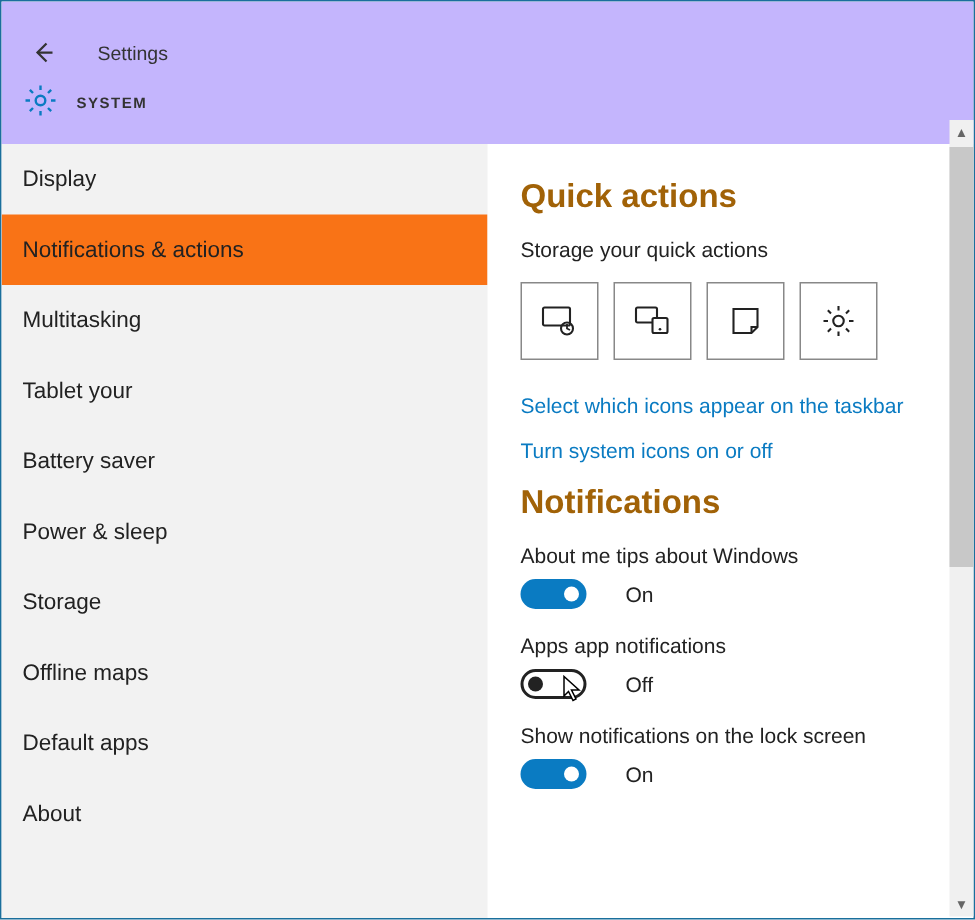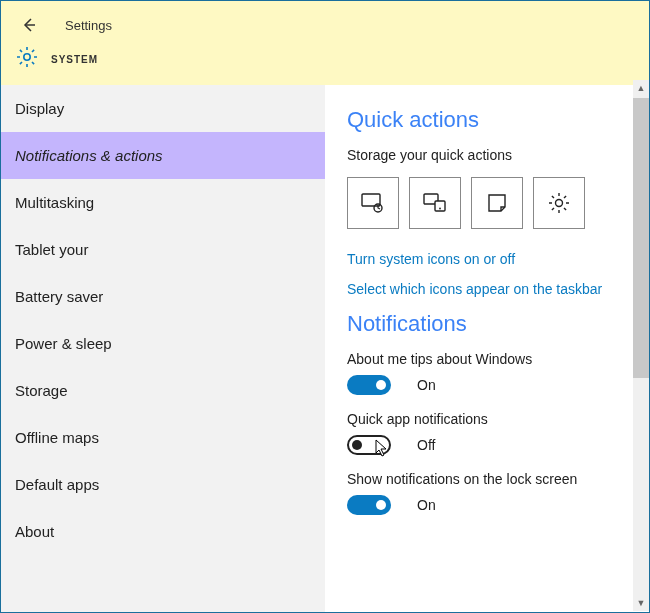--- a/index.html
+++ b/index.html
@@ -1,29 +1,29 @@
 <!DOCTYPE html>
 <html><head>
 <meta charset="utf-8">
 <style>
 * { box-sizing: border-box; margin: 0; padding: 0; }
 body { font-family: "Segoe UI", Arial, sans-serif; background: #fff; width: 650px; height: 613px; overflow: hidden; border: 1px solid #1a6f9c; }
-.header { background: #fef9c3; padding: 10px 0 12px 0; }
+.header { background: #c4b5fd; padding: 20px 0 12px 0; }
 .titlebar { display: flex; align-items: center; padding: 0 16px; height: 28px; }
 .back-arrow { width: 24px; height: 24px; display: flex; align-items: center; justify-content: center; cursor: pointer; }
 .title-text { font-size: 13px; margin-left: 24px; color: #333; }
 .system-row { display: flex; align-items: center; padding: 6px 14px 0 14px; }
 .gear { margin-right: 12px; }
 .system-label { font-size: 10px; font-weight: 600; letter-spacing: 1px; color: #333; }
 .main { display: flex; height: calc(613px - 80px); }
 .sidebar { width: 324px; background: #f2f2f2; overflow: hidden; }
 .sidebar-item { padding: 15px 14px; font-size: 15px; color: #222; cursor: pointer; }
-.sidebar-item.selected { background: #c4b5fd; font-style: italic; }
+.sidebar-item.selected { background: #f97316; }
 .content { flex: 1; padding: 22px 22px 0 22px; overflow: hidden; position: relative; }
-.section-title { font-size: 22px; font-weight: 400; color: #3b82f6; margin-bottom: 14px; }
+.section-title { font-size: 22px; font-weight: 700; color: #a16207; margin-bottom: 14px; }
 .section-sub { font-size: 14px; color: #222; margin-bottom: 14px; }
 .quick-grid { display: flex; gap: 10px; margin-bottom: 22px; }
 .quick-tile { width: 52px; height: 52px; border: 1px solid #888; display: flex; align-items: center; justify-content: center; cursor: pointer; }
 .link { color: #0a7bc2; font-size: 14px; margin-bottom: 14px; display: block; cursor: pointer; }
 .toggle-row { margin-bottom: 16px; }
 .toggle-label { font-size: 14px; color: #222; margin-bottom: 8px; }
 .toggle-wrap { display: flex; align-items: center; gap: 26px; }
 .toggle { width: 44px; height: 20px; border-radius: 10px; position: relative; cursor: pointer; }
 .toggle.on { background: #0a7bc2; }
 .toggle.off { background: #fff; border: 2px solid #222; }
@@ -102,37 +102,37 @@
       </div>
       <div class="quick-tile">
         <svg width="24" height="24" viewBox="0 0 24 24">
             <g fill="none" stroke="#222" stroke-width="1.4">
               <circle cx="12" cy="12" r="3.5"></circle>
               <path d="M12 2v3M12 19v3M2 12h3M19 12h3M4.9 4.9l2.1 2.1M17 17l2.1 2.1M4.9 19.1l2.1-2.1M17 7l2.1-2.1"></path>
             </g>
           </svg>
       </div>
     </div>
+    <a class="link">Select which icons appear on the taskbar</a>
     <a class="link">Turn system icons on or off</a>
-    <a class="link">Select which icons appear on the taskbar</a>
 
     <div class="section-title" style="margin-top:12px">Notifications</div>
 
     <div class="toggle-row">
       <div class="toggle-label">About me tips about Windows</div>
       <div class="toggle-wrap">
         <div class="toggle on">
             <div class="knob"></div>
           </div>
         <span class="toggle-state">On</span>
       </div>
     </div>
 
     <div class="toggle-row" style="position:relative">
-      <div class="toggle-label">Quick app notifications</div>
+      <div class="toggle-label">Apps app notifications</div>
       <div class="toggle-wrap">
         <div class="toggle off">
             <div class="knob"></div>
           </div>
         <span class="toggle-state">Off</span>
       </div>
       <svg class="cursor" style="left:28px; top:28px" viewBox="0 0 14 18">
           <path d="M1 1 L1 14 L4 11 L7 17 L9 16 L6 10 L11 10 Z" fill="#fff" stroke="#000" stroke-width="1"></path>
         </svg>
     </div>

